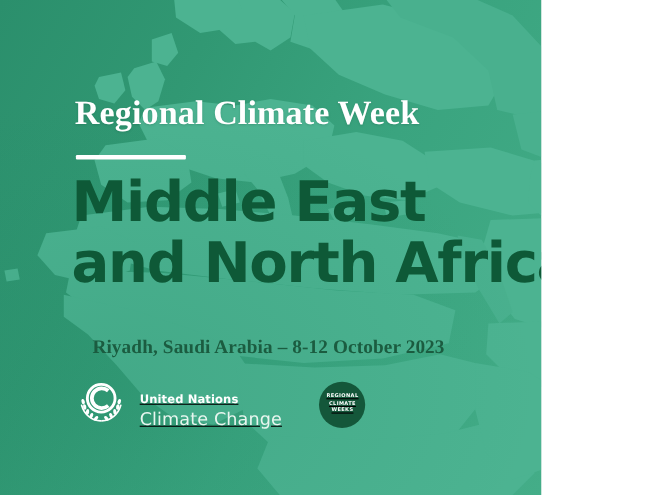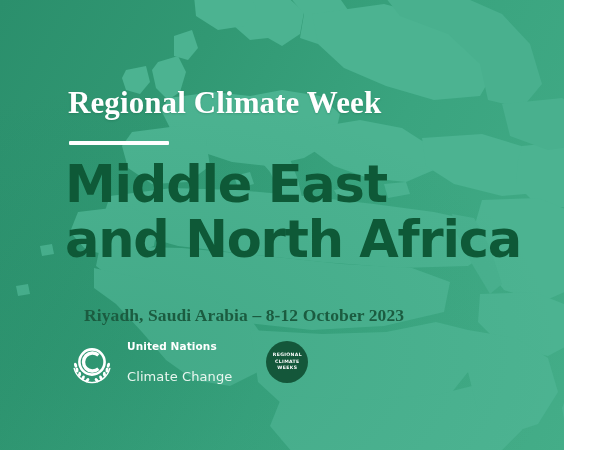--- a/index.html
+++ b/index.html
@@ -2,26 +2,25 @@
 <html><head>
 <meta charset="utf-8">
 <style>
   html, body {
     margin: 0;
     padding: 0;
     background: #ffffff;
   }
   #poster {
     position: relative;
-    width: 544px;
+    width: 492px;
     height: 450px;
     overflow: hidden;
     background: #2d9270;
     font-family: "Liberation Sans", sans-serif;
-    padding-left: 20px;
   }
 
   
   .bg-base {
     position: absolute;
     inset: 0;
     background: linear-gradient(118deg, #2b8f6c 0%, #319873 28%, #3aa47f 58%, #44ad88 100%);
   }
   .bg-map {
     position: absolute;
@@ -102,22 +101,23 @@
     color: #1b5c40;
     white-space: nowrap;
   }
 
   
   .logobar {
     position: absolute;
     top: 341px;
     left: 0;
     display: flex;
-    align-items: flex-start;
+    align-items: flex-end;
     height: 48px;
+    text-decoration: underline;
   }
 
   .unfccc-mark {
     width: 48px;
     height: 48px;
     flex: 0 0 48px;
   }
   .unfccc-mark svg { display: block; width: 48px; height: 48px; }
 
   .un-words {
@@ -129,23 +129,23 @@
   }
   .un-words .l1 {
     font-family: "DejaVu Sans", sans-serif;
     font-size: 10.5px;
     font-weight: 700;
     color: #ffffff;
     letter-spacing: 0.1px;
     white-space: nowrap;
   }
   .un-words .l2 {
-    margin-top: 18px;
-    font-family: "DejaVu Sans", sans-serif;
-    font-size: 13px;
+    margin-top: 5px;
+    font-family: "DejaVu Sans", sans-serif;
+    font-size: 16px;
     font-weight: 400;
     color: #e8f6ef;
     letter-spacing: 0.1px;
     white-space: nowrap;
   }
 
   .rcw-badge {
     margin-left: 34px;
     width: 42px;
     height: 42px;

